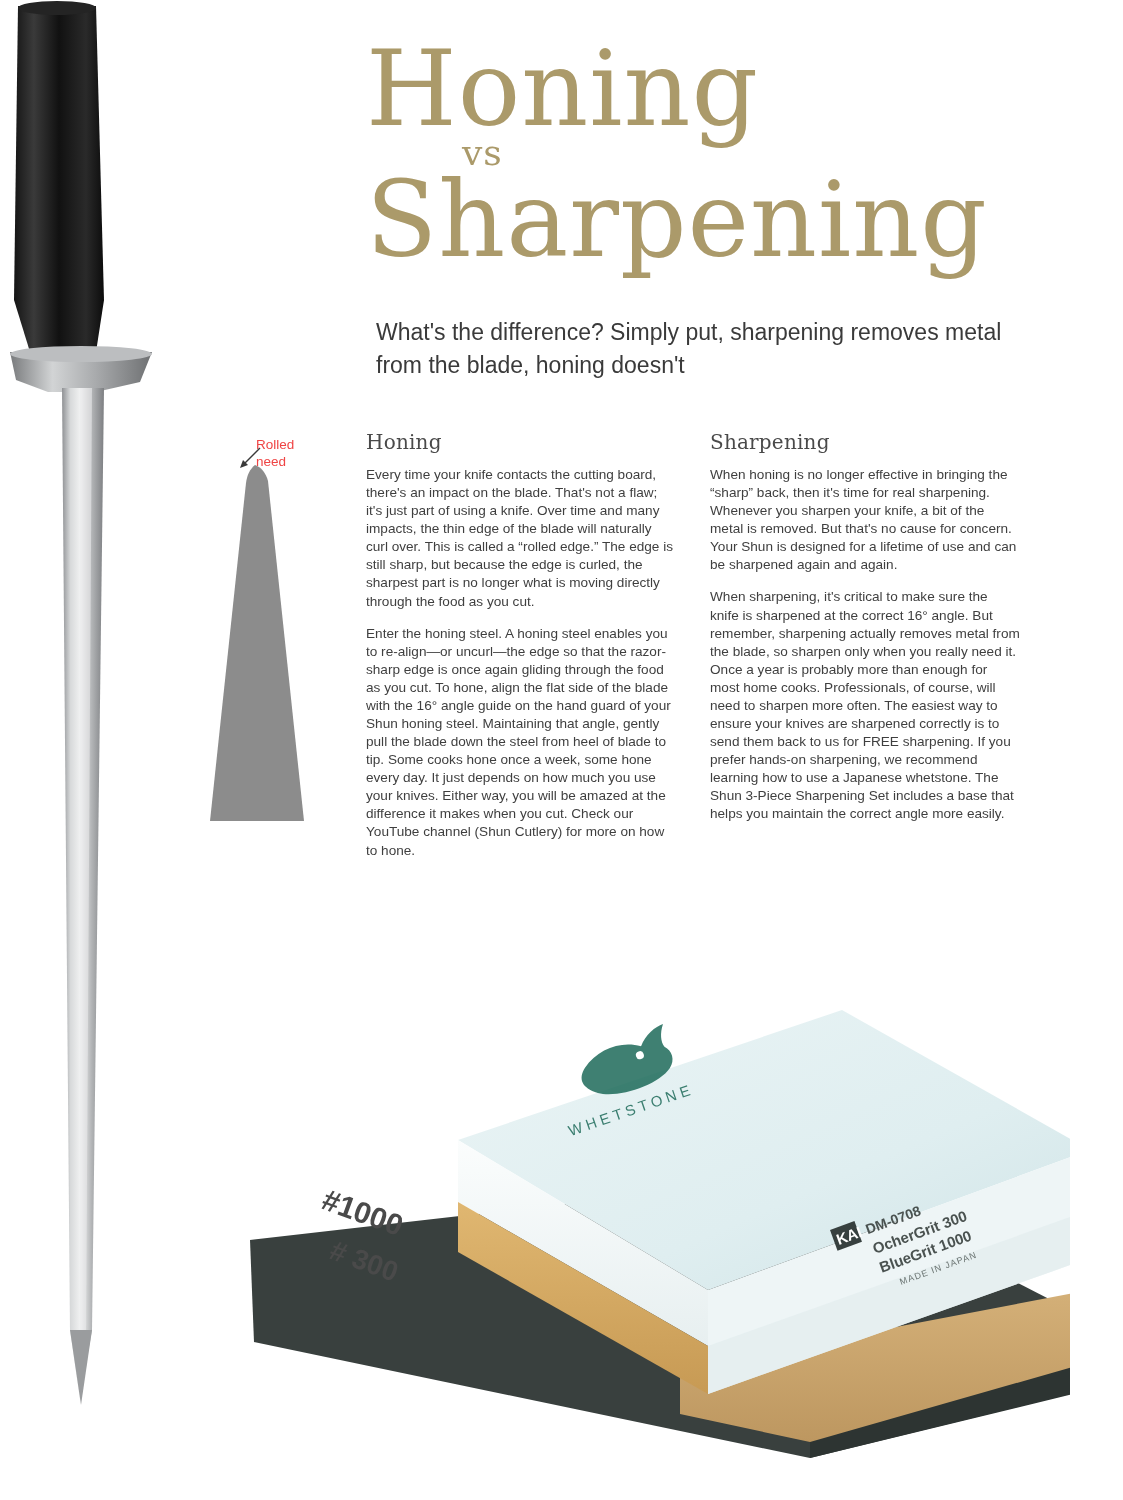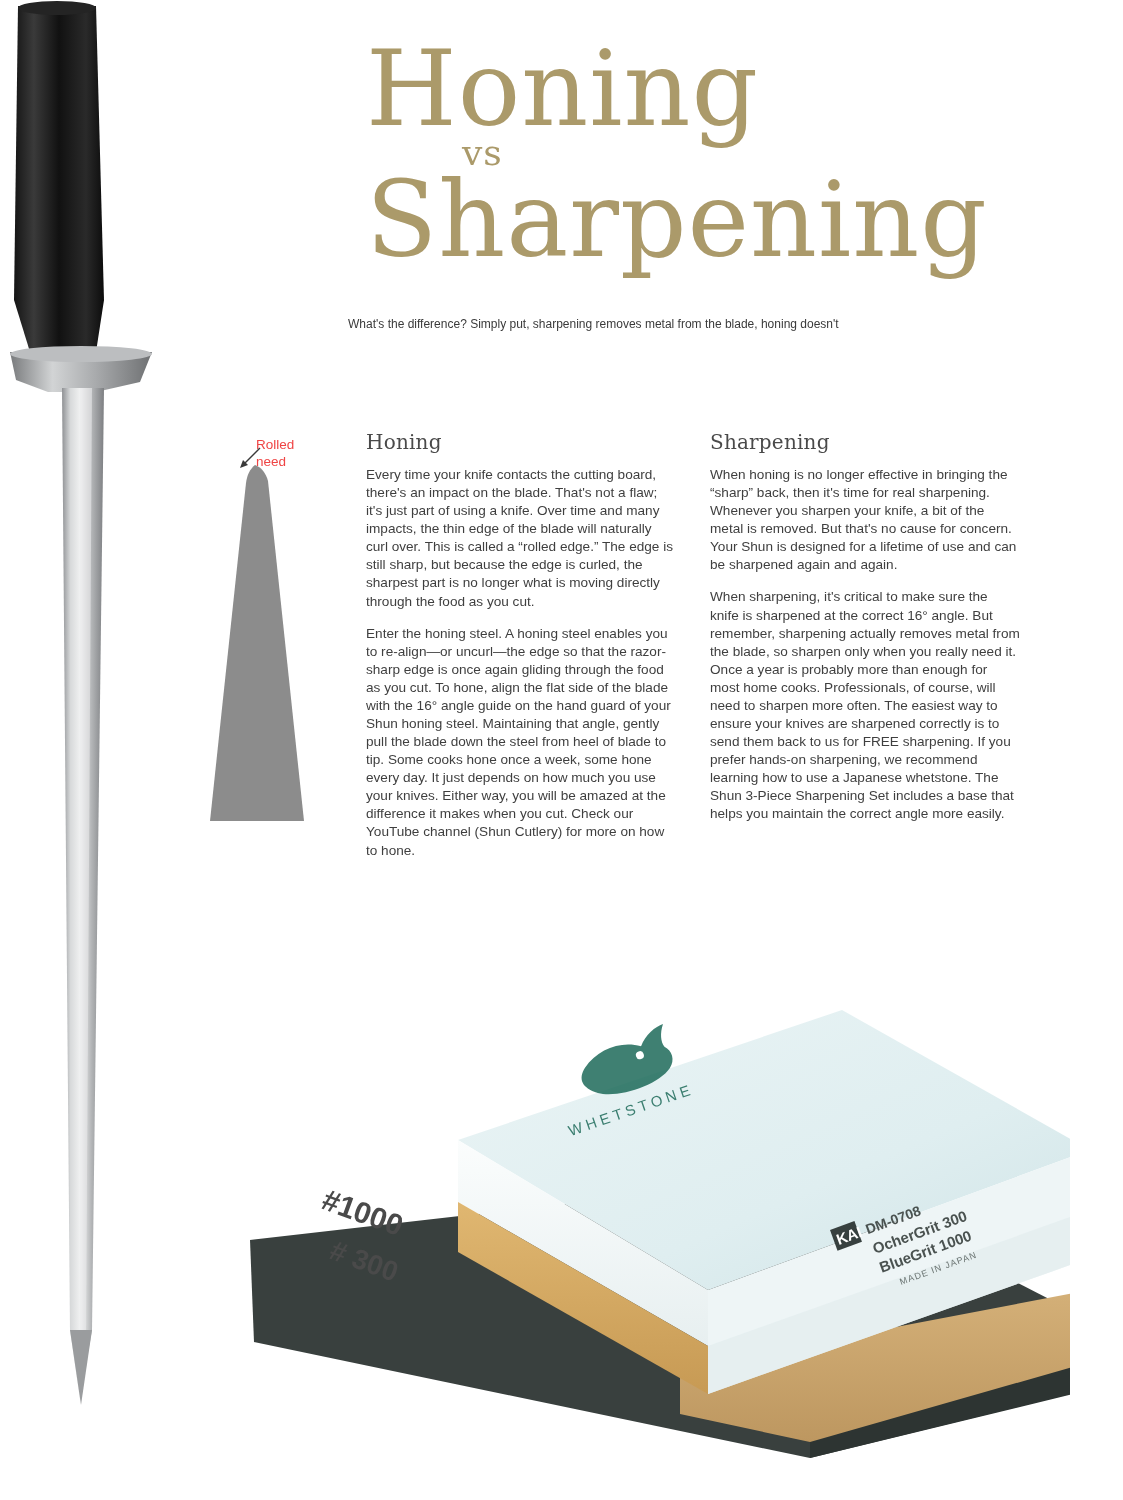--- a/index.html
+++ b/index.html
@@ -59,24 +59,24 @@
     font-weight: 400;
     font-size: 104px;
     line-height: 1.0;
     color: #ab9a6a;
     margin: 0;
     padding: 0;
     letter-spacing: 1px;
   }
   .subtitle {
     position: absolute;
-    left: 348px;
+    left: 376px;
     top: 316px;
     width: 640px;
-    font-size: 12px;
+    font-size: 23px;
     line-height: 1.45;
     color: #3a3a3a;
   }
 
   
   .rolled-label {
     position: absolute;
     left: 256px;
     top: 437px;
     width: 70px;

